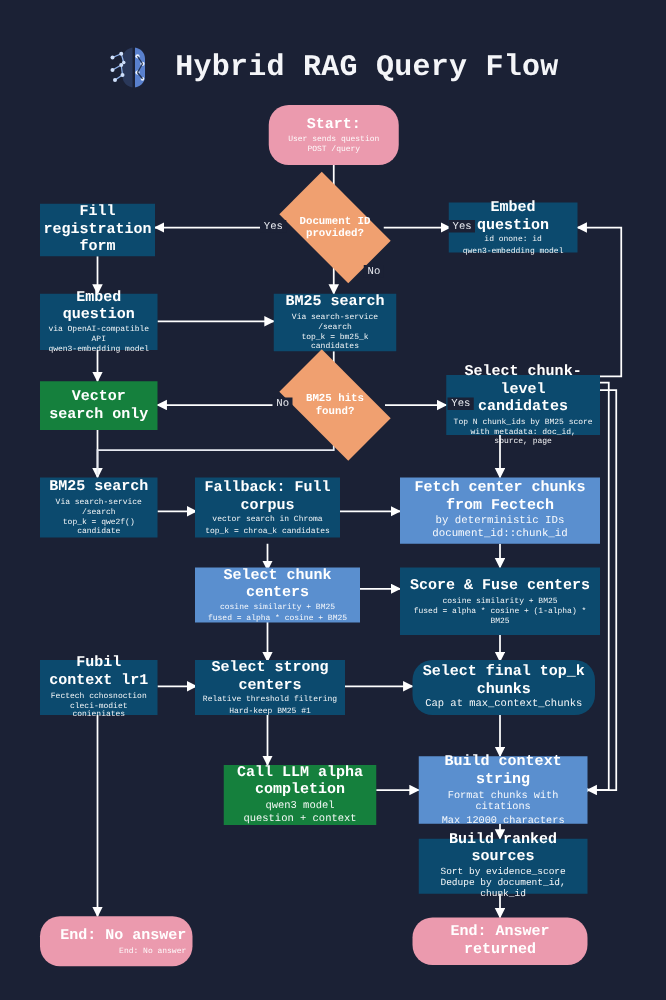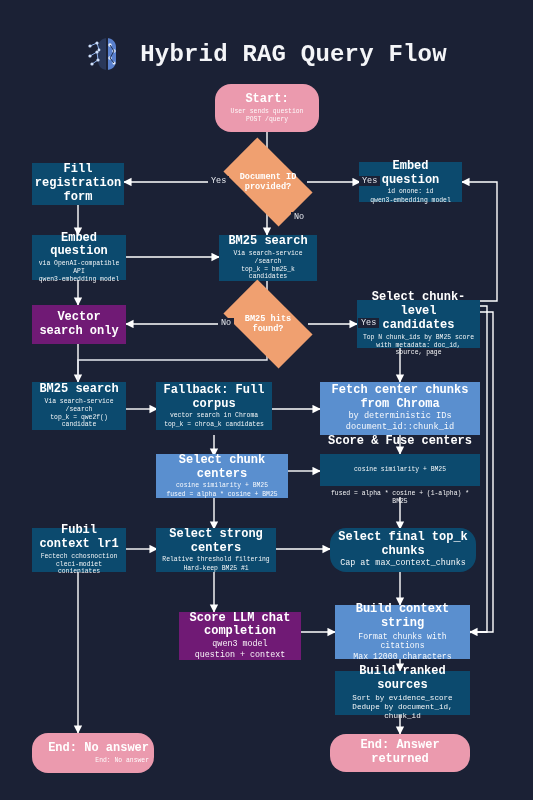--- a/index.html
+++ b/index.html
@@ -27,21 +27,21 @@
   .node{
     position:absolute;box-sizing:border-box;
     display:flex;flex-direction:column;align-items:center;justify-content:center;
     text-align:center;color:#ffffff;padding:3px 5px;
     line-height:1.15;
   }
   .node .t{font-size:12px;font-weight:bold;display:block;}
   .node .s{font-size:6.4px;display:block;opacity:.95;margin-top:1px;}
 
   .n-purple{background:#0c4a6e;}
-  .n-blue{background:#701a75;}
+  .n-blue{background:#15803d;}
   .n-blue2{background:#5a8fcf;}
   .n-pink{background:#eb9aae;border-radius:16px;}
   .n-pink .t{color:#ffffff;}
   .n-round{border-radius:16px;}
 
   .diamond{
     position:absolute;display:flex;align-items:center;justify-content:center;
   }
   .diamond .dshape{
     position:absolute;left:0;top:0;width:100%;height:100%;
@@ -233,32 +233,32 @@
     <span class="s">top_k = qwe2f() candidate</span>
   </div>
 
   <div class="node n-purple" style="left:156px;top:366px;width:116px;height:48px;">
     <span class="t">Fallback: Full corpus</span>
     <span class="s">vector search in Chroma</span>
     <span class="s">top_k = chroa_k candidates</span>
   </div>
 
   <div class="node n-blue2" style="left:320px;top:366px;width:160px;height:53px;">
-    <span class="t small">Fetch center chunks from Chroma</span>
+    <span class="t small">Fetch center chunks from Fectech</span>
     <span class="s" style="font-size:8.6px;">by deterministic IDs</span>
     <span class="s" style="font-size:8.6px;">document_id::chunk_id</span>
   </div>
 
   <div class="node n-blue2" style="left:156px;top:438px;width:132px;height:44px;">
     <span class="t">Select chunk centers</span>
     <span class="s">cosine similarity + BM25</span>
     <span class="s">fused = alpha * cosine + BM25</span>
   </div>
 
-  <div class="node n-purple" style="left:320px;top:438px;width:160px;height:32px;gap:16px;">
+  <div class="node n-purple" style="left:320px;top:438px;width:160px;height:54px;">
     <span class="t">Score &amp; Fuse centers</span>
     <span class="s">cosine similarity + BM25</span>
     <span class="s">fused = alpha * cosine + (1-alpha) * BM25</span>
   </div>
 
   <div class="node n-purple" style="left:32px;top:512px;width:94px;height:44px;">
     <span class="t">Fubil context lr1</span>
     <span class="s">Fectech cchosnoction</span>
     <span class="s">cleci-modiet conieniates</span>
   </div>
@@ -268,21 +268,21 @@
     <span class="s">Relative threshold filtering</span>
     <span class="s">Hard-keep BM25 #1</span>
   </div>
 
   <div class="node n-purple n-round" style="left:330px;top:512px;width:146px;height:44px;">
     <span class="t">Select final top_k chunks</span>
     <span class="s" style="font-size:8.4px;">Cap at max_context_chunks</span>
   </div>
 
   <div class="node n-blue" style="left:179px;top:596px;width:122px;height:48px;">
-    <span class="t small">Score LLM chat completion</span>
+    <span class="t small">Call LLM alpha completion</span>
     <span class="s" style="font-size:8.4px;text-align:right;">qwen3 model</span>
     <span class="s" style="font-size:8.4px;">question + context</span>
   </div>
 
   <div class="node n-blue2" style="left:335px;top:589px;width:135px;height:54px;">
     <span class="t">Build context string</span>
     <span class="s" style="font-size:8.2px;">Format chunks with citations</span>
     <span class="s" style="font-size:8.2px;">Max 12000 characters</span>
   </div>
 

